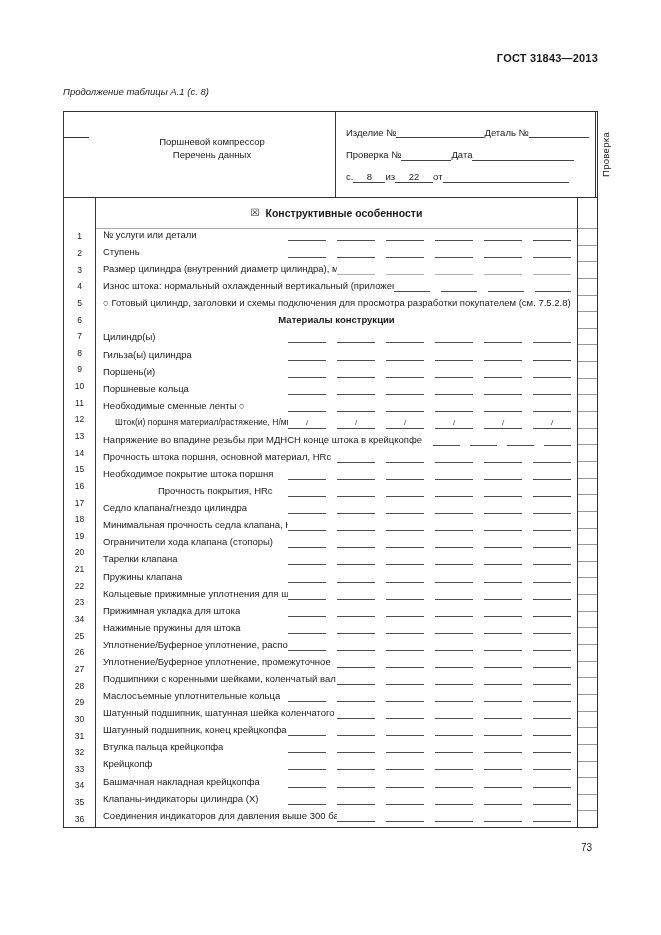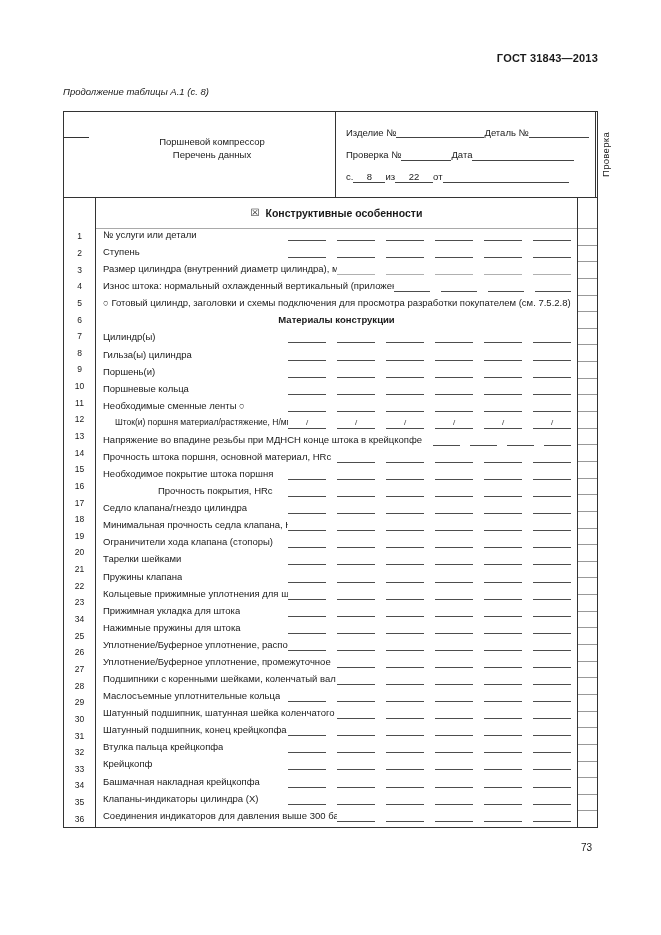--- a/index.html
+++ b/index.html
@@ -333,21 +333,21 @@
             <span class="blanks">
               <span class="blank"></span>
               <span class="blank"></span>
               <span class="blank"></span>
               <span class="blank"></span>
               <span class="blank"></span>
               <span class="blank"></span>
             </span>
           </div>
           <div class="row">
-            <span class="row-label">Тарелки шейками</span>
+            <span class="row-label">Тарелки клапана</span>
             <span class="blanks">
               <span class="blank"></span>
               <span class="blank"></span>
               <span class="blank"></span>
               <span class="blank"></span>
               <span class="blank"></span>
               <span class="blank"></span>
             </span>
           </div>
           <div class="row">

